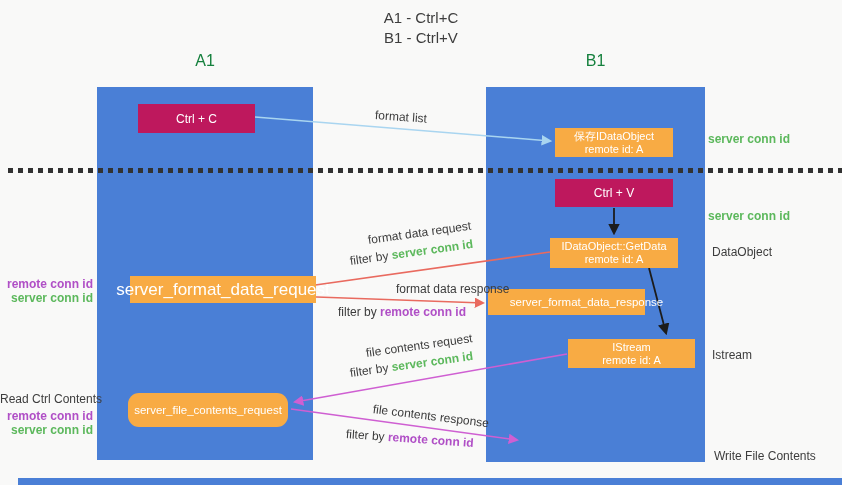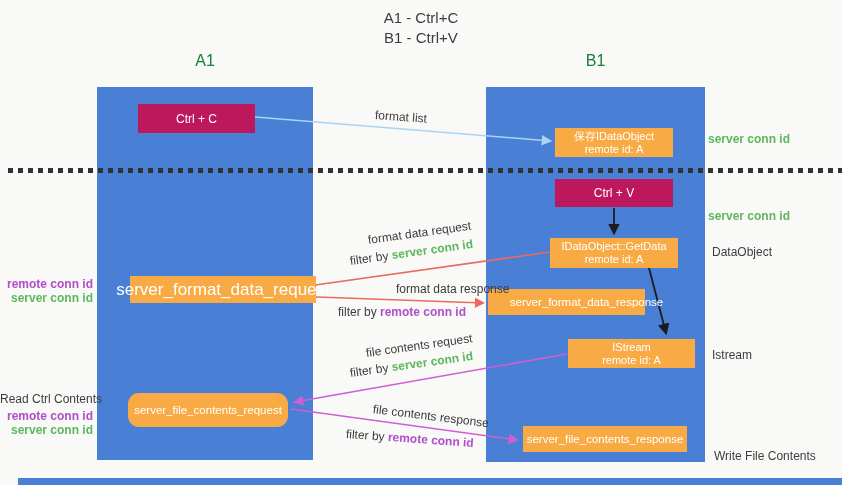--- a/index.html
+++ b/index.html
@@ -111,23 +111,20 @@
 
   <div class="node orange" style="left:568px; top:339px; width:127px; height:29px;">
     <div>IStream</div>
     <div>remote id: A</div>
   </div>
 
   <div class="node orange" style="left:128px; top:393px; width:160px; height:34px; font-size:11.5px;border-radius:11px;">
     <div>server_file_contents_request</div>
   </div>
 
-  <div class="node orange" style="left:523px; top:426px; width:164px; height:26px; font-size:11.5px;">
-    <div>server_file_contents_response</div>
-  </div>
 
   <div class="alabel" style="left:375px; top:108px; transform:rotate(4deg);">format list</div>
 
   <div class="alabel" style="left:368px; top:233px; transform:rotate(-8deg);">format data request</div>
   <div class="alabel" style="left:350px; top:254px; transform:rotate(-8deg);"><span>filter by </span><span class="green-txt">server conn id</span></div>
 
   <div class="alabel" style="left:366px; top:282px;margin-left:30px;">format data response</div>
   <div class="alabel" style="left:338px; top:305px;"><span>filter by </span><span class="purple-txt">remote conn id</span></div>
 
   <div class="alabel" style="left:366px; top:346px; transform:rotate(-8deg);">file contents request</div>

